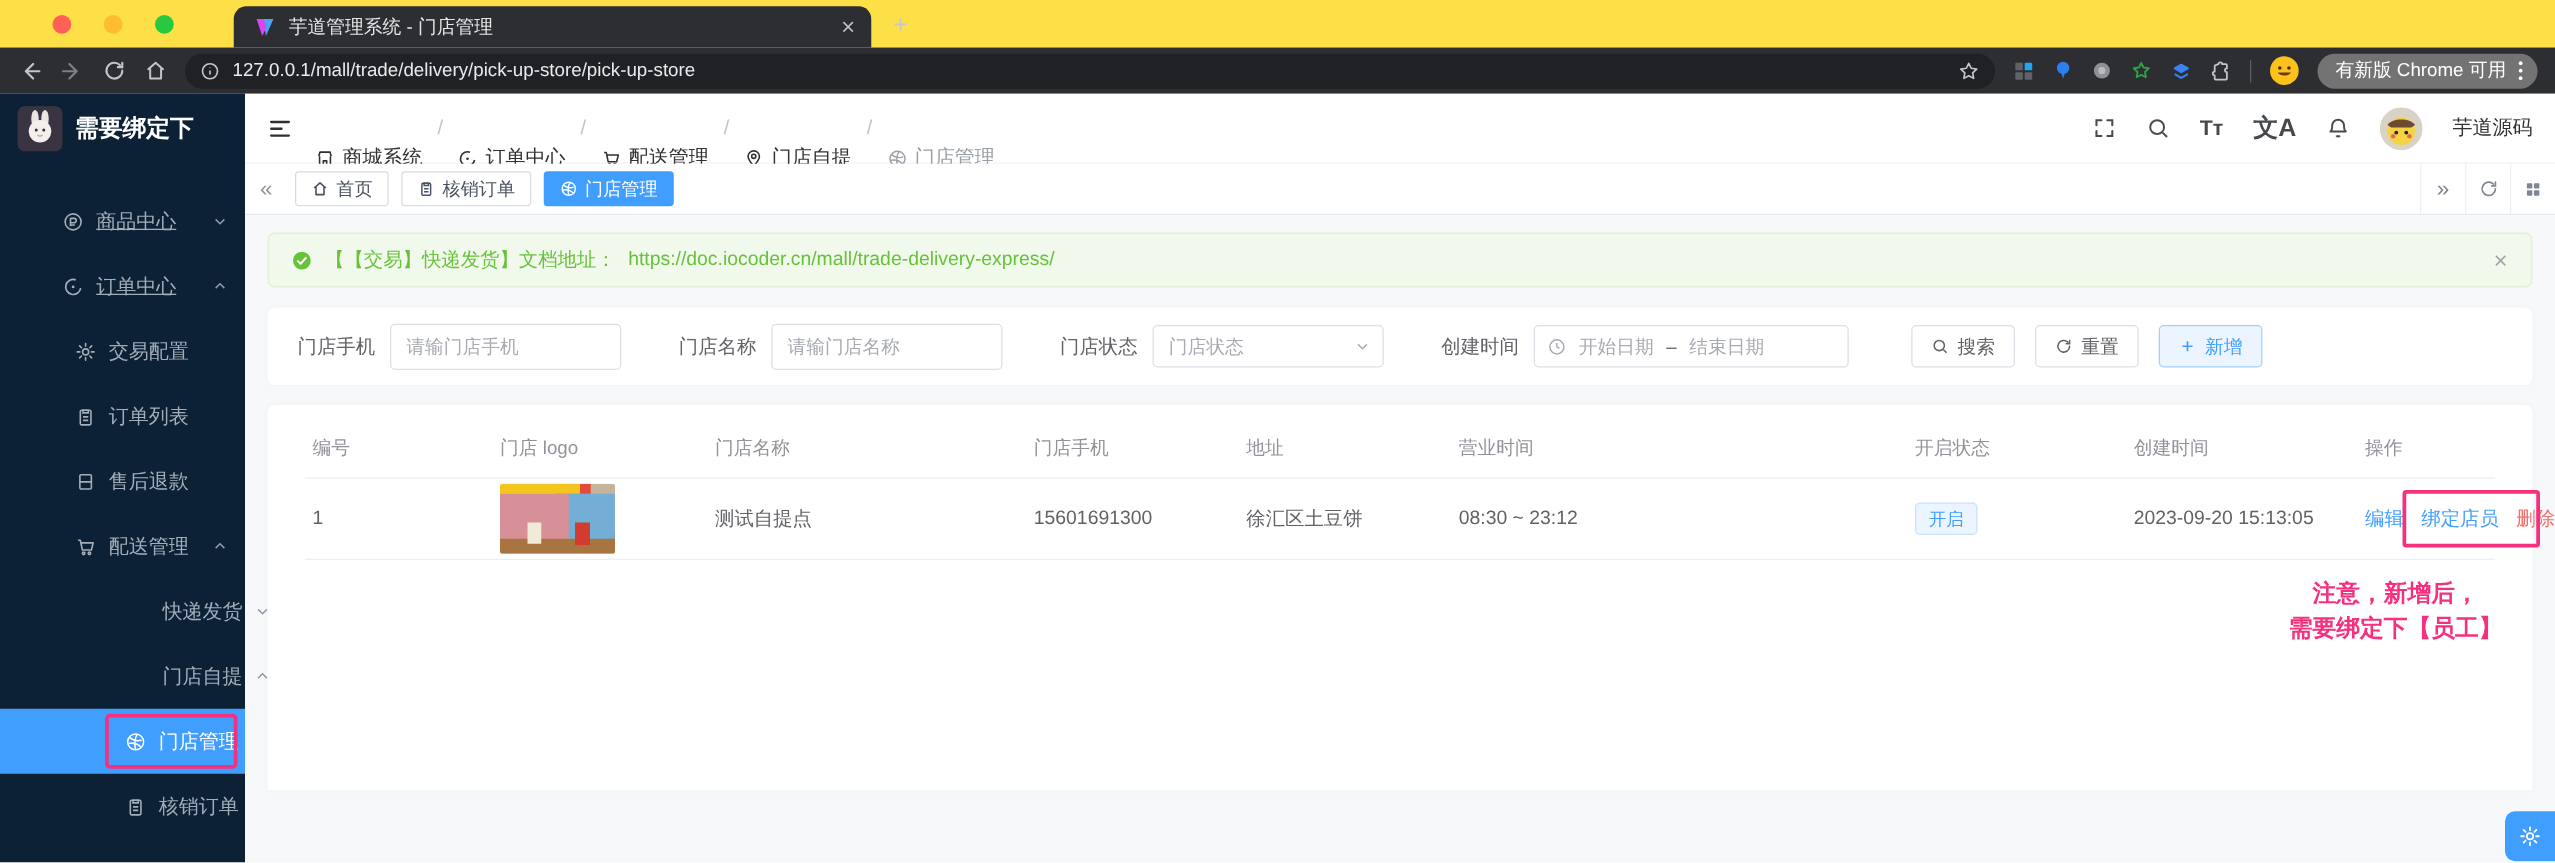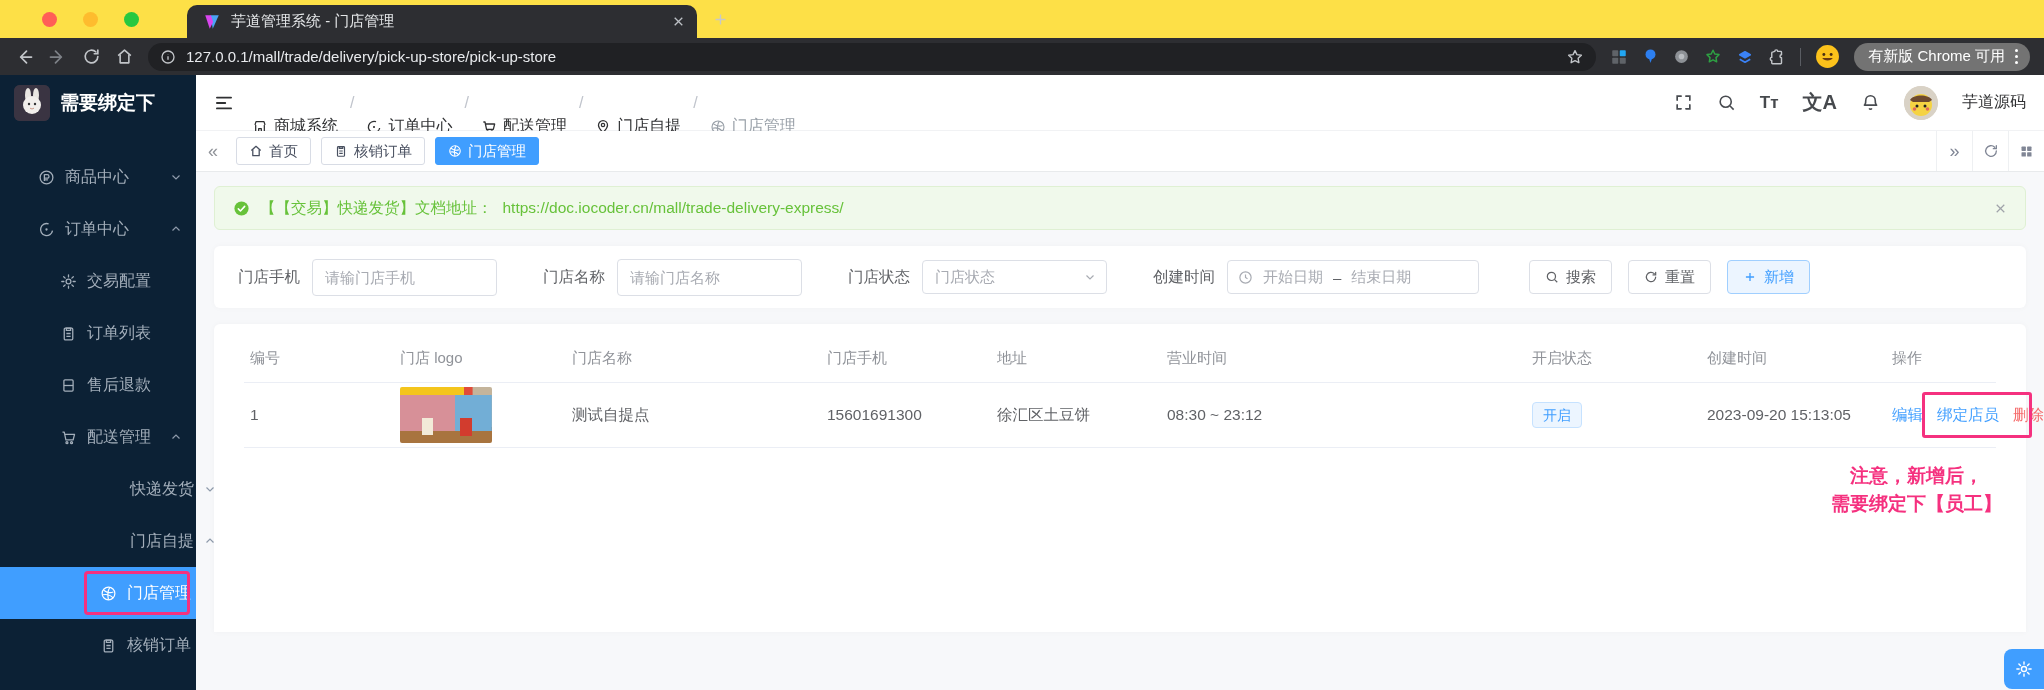--- a/index.html
+++ b/index.html
@@ -30,21 +30,21 @@
   .kebab i { width:3px; height:3px; border-radius:50%; background:#fff; display:block; }
 
   
   .app { flex:1; display:flex; min-height:0; position:relative; }
   .sidebar { width:196px; background:#0c2135; flex-shrink:0; color:#a3aeba; position:relative; }
   .side-logo { height:56px; display:flex; align-items:center; gap:10px; padding-left:14px; }
   .side-logo .app-title { color:#fff; font-size:19px; font-weight:bold; white-space:nowrap; }
   .logo-img { width:36px; height:36px; border-radius:6px; background:#3a3442; overflow:hidden; flex-shrink:0; }
   .menu { margin-top:20px; }
   .m-item { height:52px; display:flex; align-items:center; gap:10px; font-size:16px; white-space:nowrap; position:relative; cursor:pointer; }
-  .lv1{padding-left:38px;} .lv2{padding-left:60px;} .lv3{padding-left:120px;} .lv4{padding-left:100px;}
+  .lv1{padding-left:50px;text-decoration:underline;} .lv2{padding-left:60px;} .lv3{padding-left:120px;} .lv4{padding-left:100px;}
   .m-item .chev { margin-left:auto; margin-right:14px; color:#8f9bab; }
   .m-item.active { background:#409eff; color:#fff; }
   .side-annot { position:absolute; left:84px; right:6px; top:4px; bottom:4px; border:3px solid #f5317f; border-radius:4px; pointer-events:none; }
 
   .main { flex:1; display:flex; flex-direction:column; min-width:0; }
   .navbar { height:56px; background:#fff; display:flex; align-items:center; padding:0 18px; gap:18px; border-bottom:1px solid #f1f2f4; }
   .bc { display:flex; align-items:center; gap:10px; font-size:16px; color:#303133; }
   .bc-item { display:flex; align-items:center; gap:6px;margin-top:48px; }
   .bc-sep { color:#c0c4cc; padding:0 2px; }
   .bc-item.last { color:#99a0a8; }

